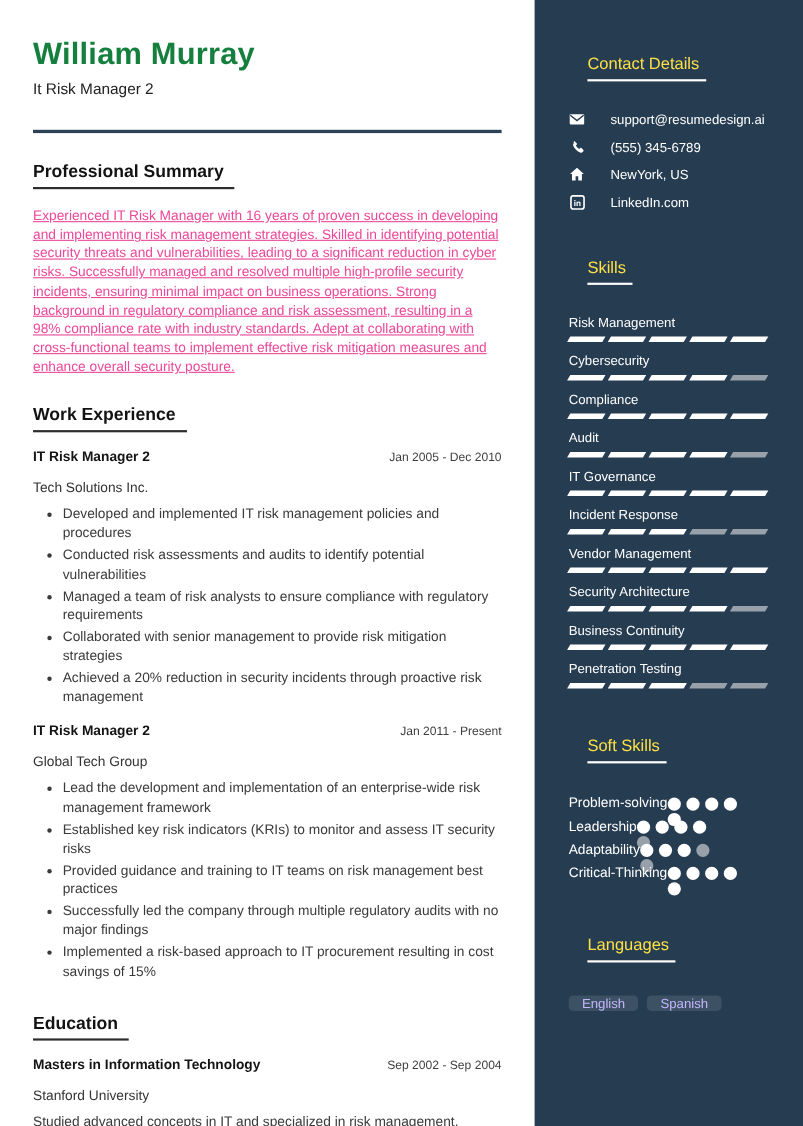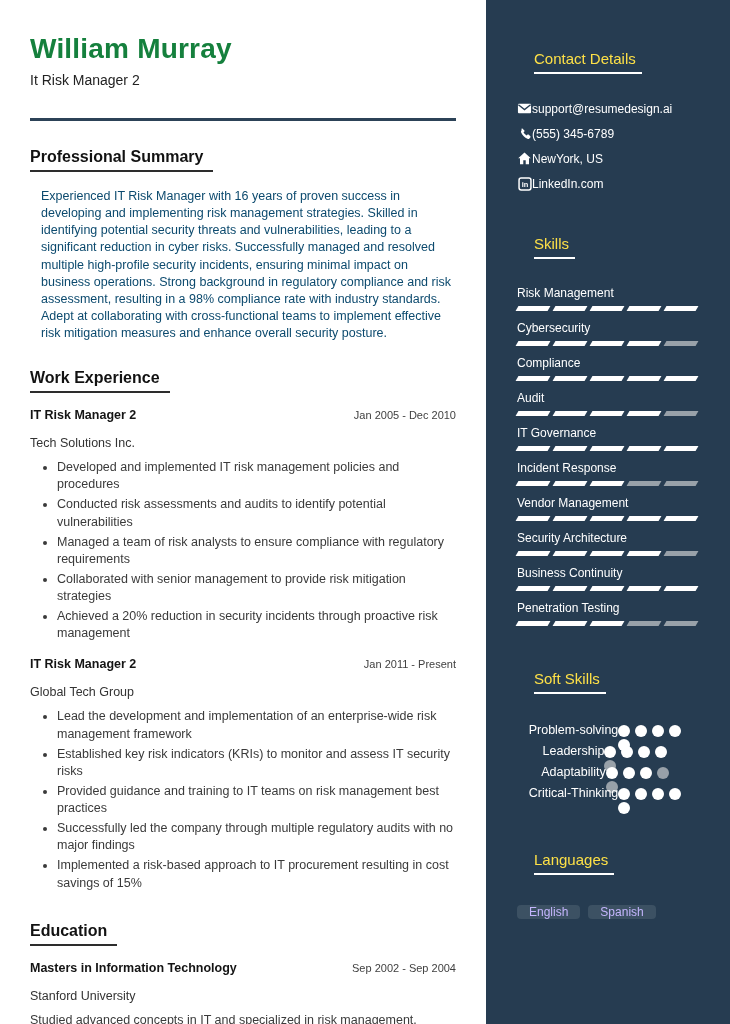--- a/index.html
+++ b/index.html
@@ -3,44 +3,44 @@
 <meta charset="utf-8">
 <style>
   html,body{margin:0;padding:0;background:#e9e9e9;}
   .page{width:730px;height:1024px;display:flex;background:#ffffff;font-family:"Liberation Sans",sans-serif;overflow:hidden;margin:0 auto;}
   
   .main{width:486px;box-sizing:border-box;padding:33px 30px 0 30px;flex:none;}
   .name{font-size:28px;font-weight:bold;color:#15803d;margin:0;letter-spacing:.2px;}
   .subtitle{font-size:14px;color:#222;margin-top:7px;}
   .header-divider{height:3px;background:var(--divider);margin-top:30px;}
   .sec-title{display:inline-block;font-size:16px;font-weight:bold;color:#121212;margin:27px 0 0 0;padding:0 10px 4px 0;border-bottom:2px solid #2d2d2d;}
-  .summary-text{font-size:12.5px;line-height:1.37;color:#0c4a6e;margin:16px 0 0 11px;}
+  .summary-text{font-size:12.5px;line-height:1.37;color:#ec4899;margin:16px 0 0 0;text-decoration:underline;}
   .job,.edu{margin-top:15px;}
   .item-row{display:flex;justify-content:space-between;align-items:baseline;}
   .item-title{font-size:12.5px;font-weight:bold;color:#141414;}
   .item-date{font-size:11px;color:#3f3f3f;white-space:nowrap;}
   .item-sub{font-size:12.5px;color:#333;margin-top:14px;}
   .bullets{margin:9px 0 0 0;padding-left:27px;}
   .bullets li{font-size:12.5px;color:#3a3a3a;line-height:1.37;margin-bottom:3px;}
   .edu-desc{font-size:12.5px;color:#3a3a3a;margin-top:9px;line-height:1.37;}
   
   .sidebar{width:244px;flex:none;box-sizing:border-box;background:var(--sidebar_bg);color:#fff;padding:33px 32px 0 31px;}
   .side-sec{margin-top:27px;}
   .side-sec:first-child{margin-top:0;}
   .side-title{display:inline-block;font-size:15px;font-weight:normal;color:#fde047;margin:17px;padding:0 6px 5px 0;border-bottom:2px solid #ffffff;}
   .contact-list{margin-top:6px;}
-  .contact-row{display:flex;align-items:center;gap:0;margin-top:10px;font-size:12px;color:#fff;}
+  .contact-row{display:flex;align-items:center;gap:23px;margin-top:10px;font-size:12px;color:#fff;}
   .cicon{width:15px;height:15px;flex:none;display:inline-flex;align-items:center;justify-content:center;}
   .skill{margin-top:10px;}
   .skill-label{font-size:12px;margin-bottom:6px;}
   .bar{display:flex;gap:5px;}
   .seg{width:32px;height:5px;background:#ffffff;transform:skewX(-30deg);flex:none;}
   .seg.off{background:var(--unfilled);}
   .soft-list{margin-top:12px;}
-  .soft-row{display:flex;justify-content:center;height:16px;margin-bottom:5px;align-items:flex-start;}
+  .soft-row{display:flex;justify-content:flex-start;height:16px;margin-bottom:5px;align-items:flex-start;}
   .soft-label{font-size:12.5px;line-height:15px;}
   .dots{display:flex;flex-wrap:wrap;width:68px;column-gap:5px;row-gap:2px;height:12px;margin-top:2px;}
   .dot{width:12px;height:12px;border-radius:50%;background:#fff;flex:none;}
   .dot.off{background:var(--unfilled);}
   .lang-sec{margin-top:32px;}
   .chips{display:flex;gap:8px;margin-top:13px;}
   .chip{background:var(--chip_bg);color:#c4b5fd;font-size:12px;padding:0 12px;border-radius:4px;}
 </style>
 </head>
 <body>

